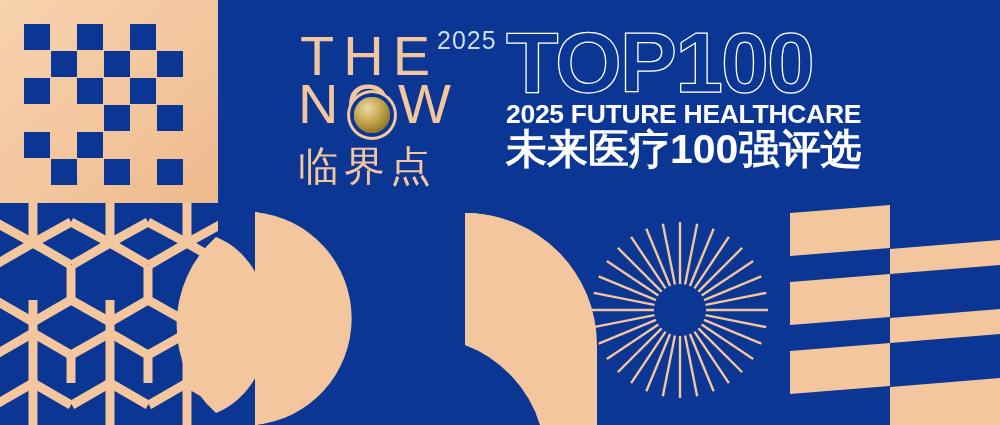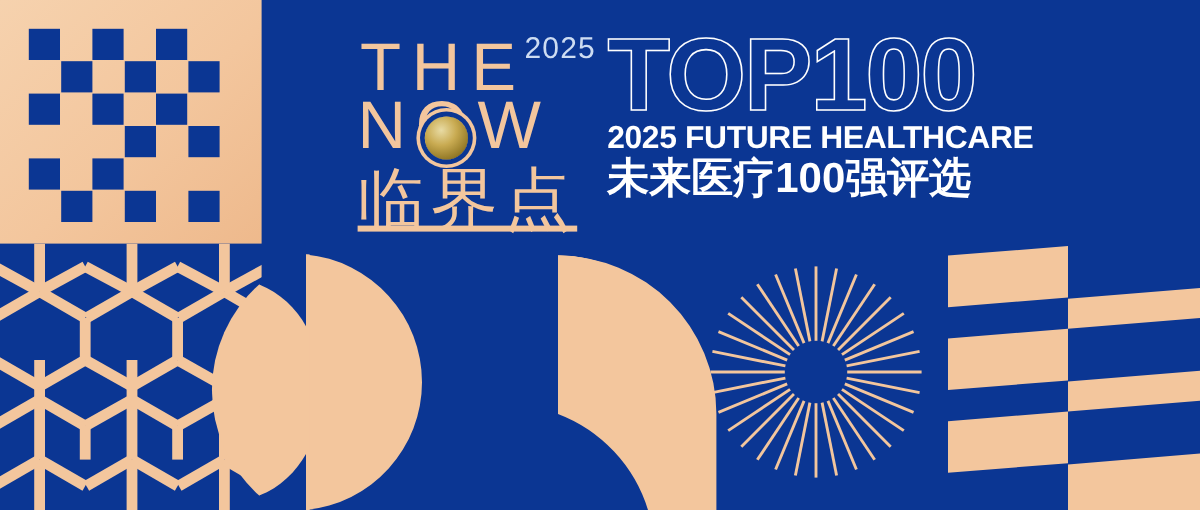--- a/index.html
+++ b/index.html
@@ -24,38 +24,38 @@
     position:absolute;left:141px;top:4px;
     font-size:25px;letter-spacing:1px;color:#cddcf2;font-weight:400;
   }
   #now-word{
     position:absolute;left:2px;top:56px;
     font-size:56px;letter-spacing:8px;line-height:52px;
     color:#f3c69d;font-weight:300;
   }
   #cn-sub{
     position:absolute;left:2px;top:120px;
-    font-size:56px;letter-spacing:5px;line-height:48px;
-    color:#f3c69d;font-weight:300;text-decoration:underline;
+    font-size:41px;letter-spacing:5px;line-height:48px;
+    color:#f3c69d;font-weight:300;
   }
   #orb{
     position:absolute;left:58px;top:75px;width:36px;height:36px;border-radius:50%;
     background:radial-gradient(circle at 38% 32%, #e8dba4 0%, #c9ab52 38%, #8e7422 78%, #6d5a1c 100%);
     box-shadow:0 0 0 4px #0b3693, 0 0 0 7px #f3c69d;
   }
 
   #right-block{position:absolute;left:506px;top:24px;width:345px;}
   #top100-svg{display:block;}
   #en-line1,#en-line2{
     color:#ffffff;font-weight:700;font-size:26.5px;letter-spacing:-0.3px;
     line-height:25px;white-space:nowrap;
   }
   #en-line2{letter-spacing:0.1px;}
   #cn-line{
-    color:#ffffff;font-weight:700;font-size:35px;letter-spacing:0px;
+    color:#ffffff;font-weight:700;font-size:41px;letter-spacing:0px;
     line-height:40px;margin-top:2px;white-space:nowrap;
   }
 </style>
 </head>
 <body>
 
 <div id="banner">
 
   <svg class="layer" width="1000" height="425" viewBox="0 0 1000 425">
     <defs>

